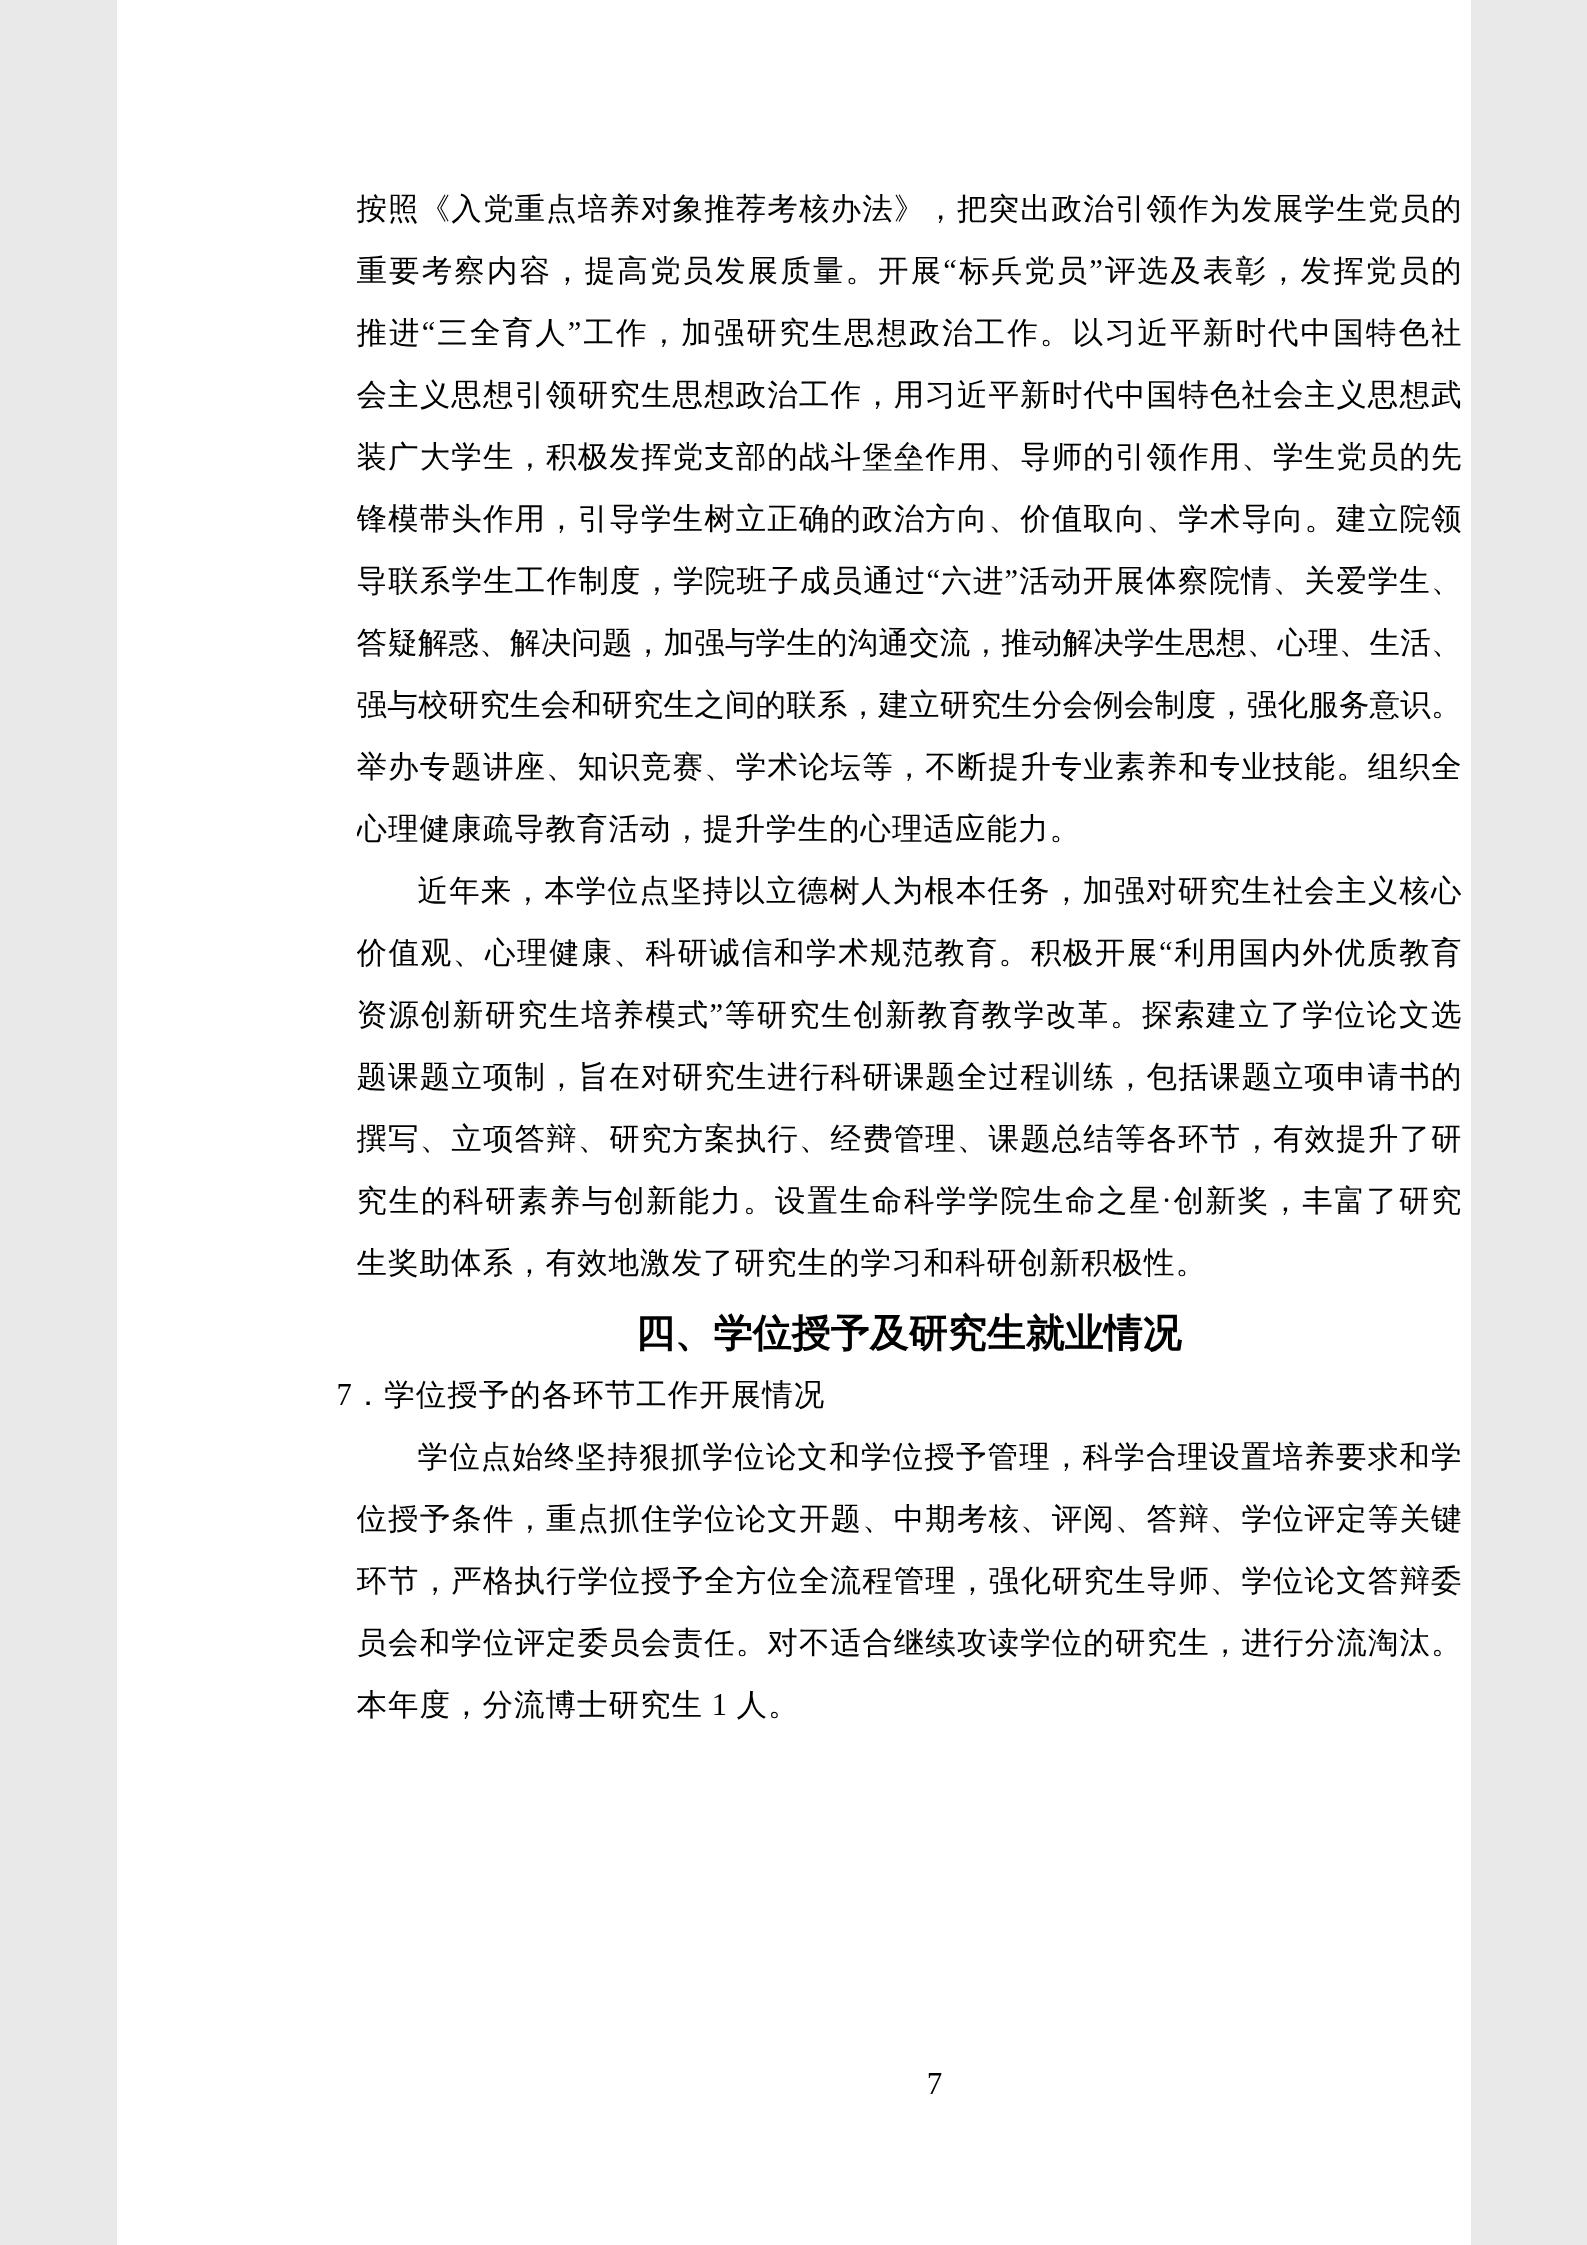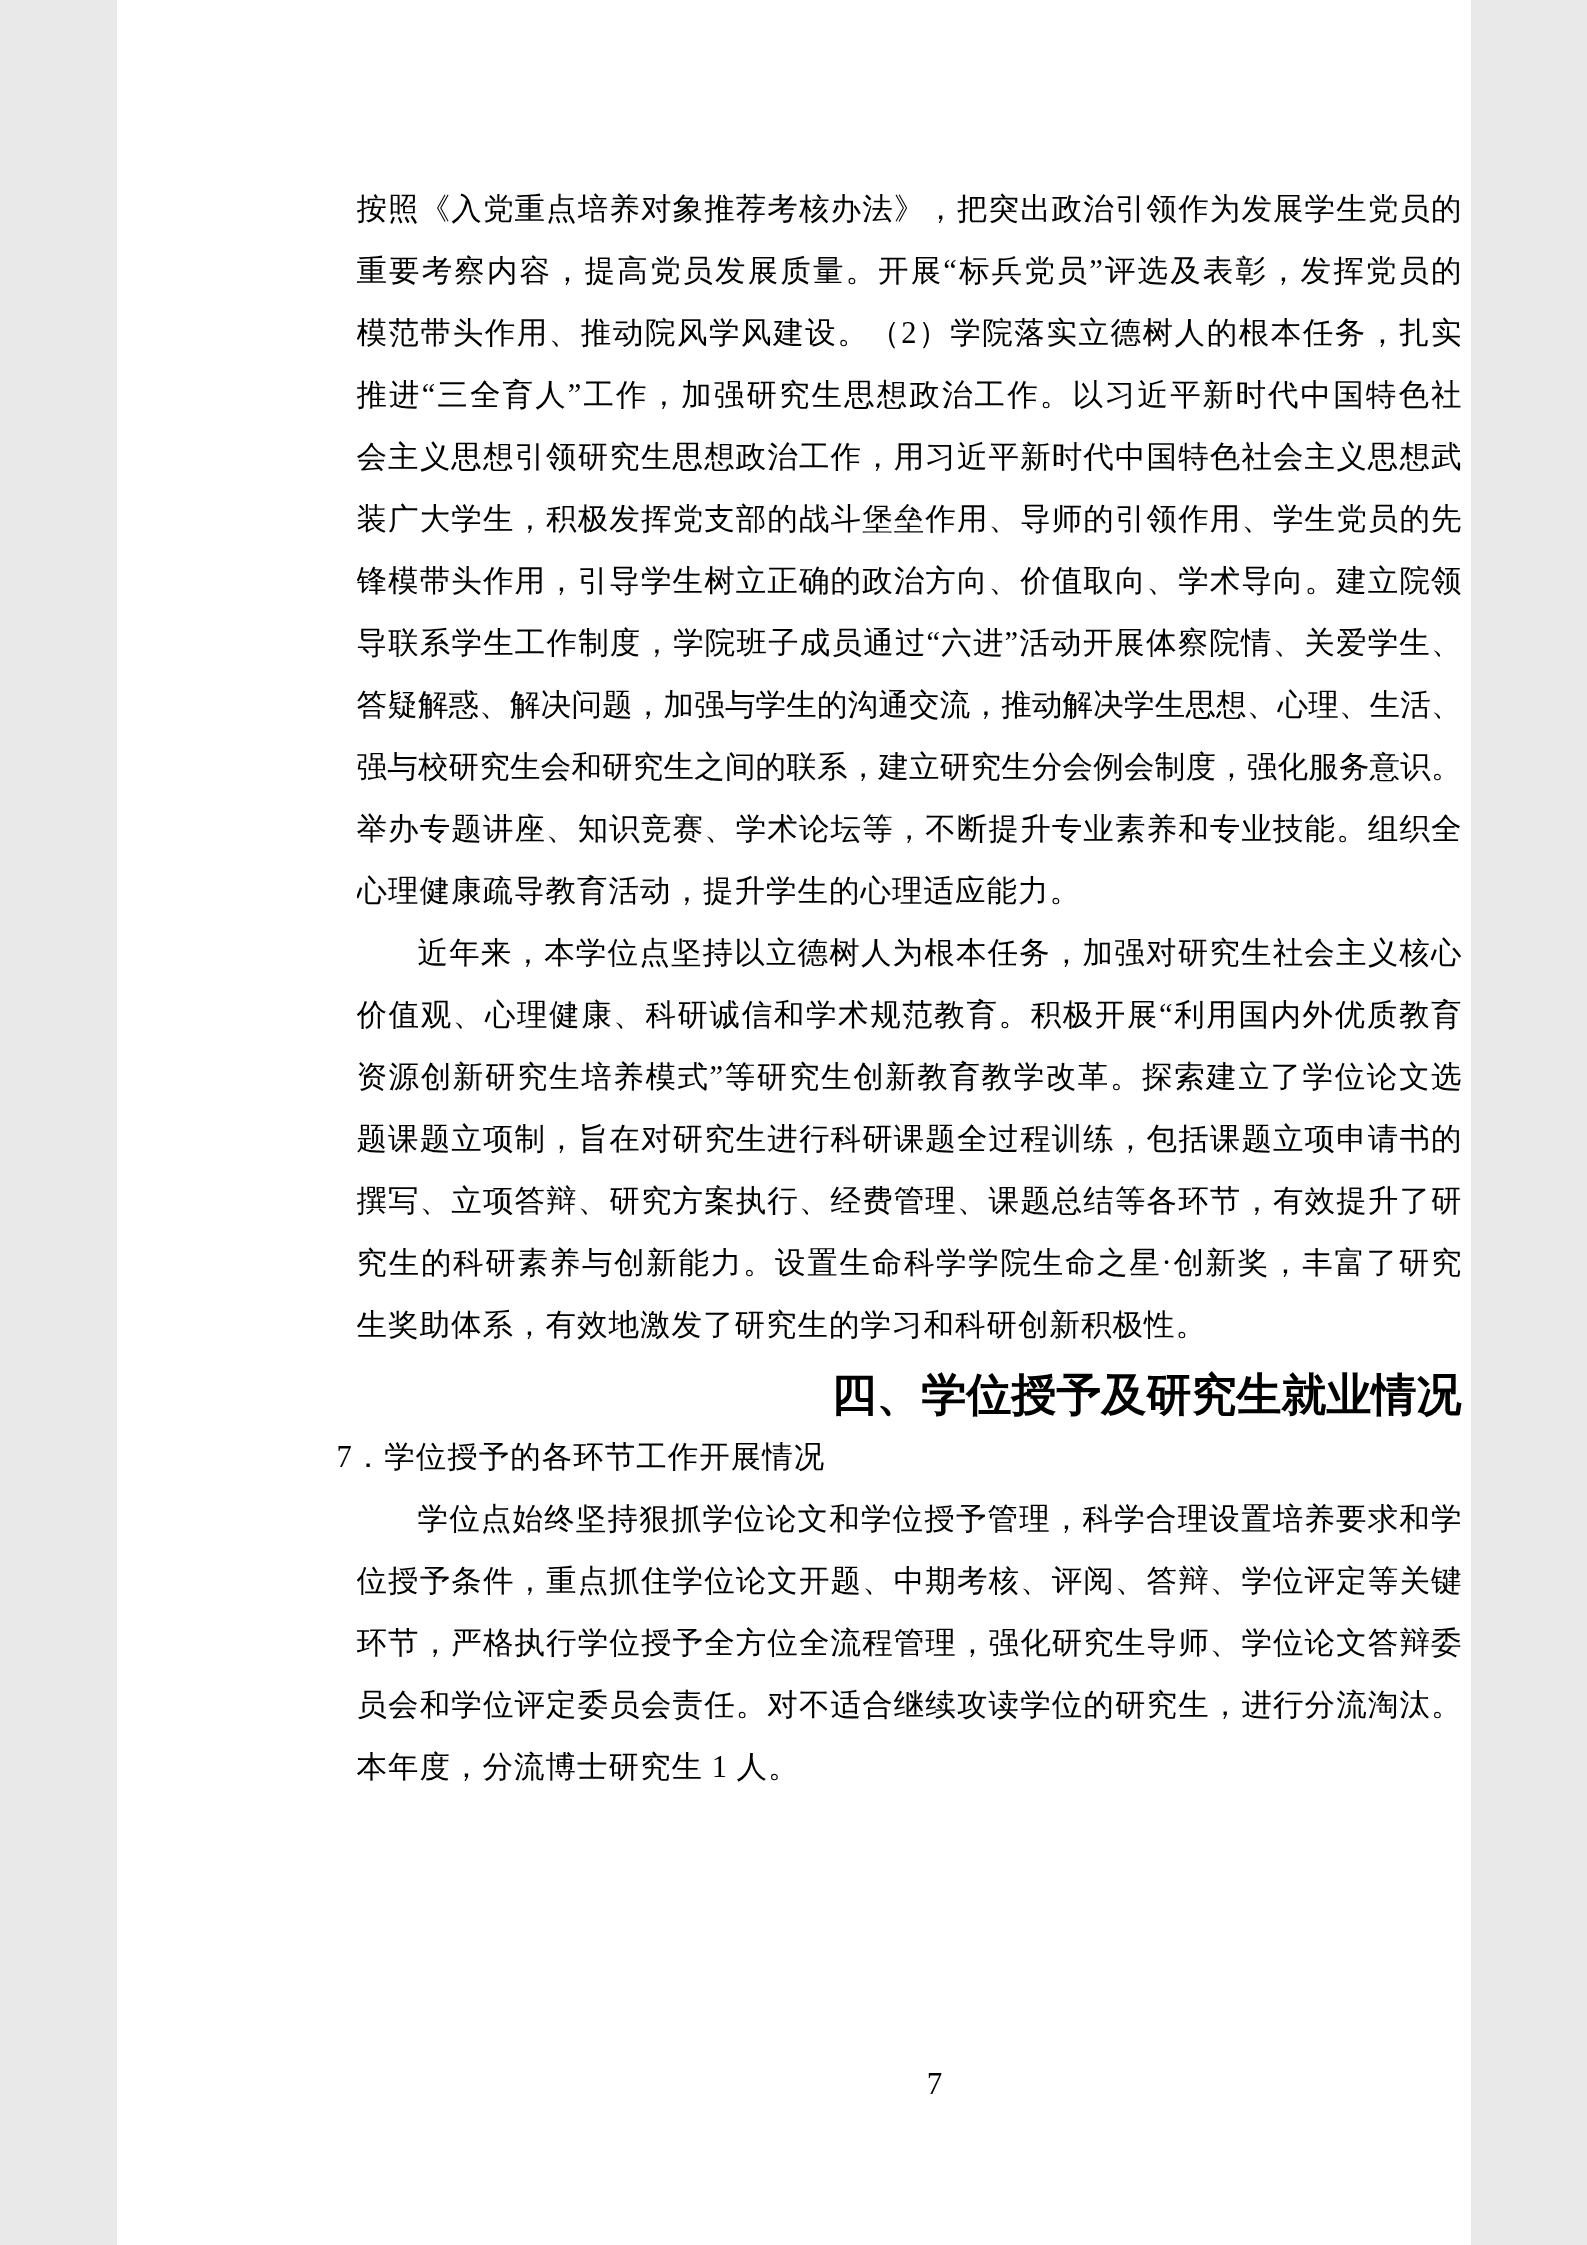--- a/index.html
+++ b/index.html
@@ -45,42 +45,41 @@
   .line.list {
     margin-left: -20px;
     text-align: left;
     letter-spacing: 1px;
   }
   .line.space-before {
     margin-top: 9px;
   }
   .line.heading {
     font-weight: bold;
-    font-size: 45px;
+    font-size: 39px;
     margin-top: 8px;
-    text-align: right;
+    text-align: center;
     letter-spacing: 0;
   }
   .page-number {
     position: absolute;
     left: 818px;
     top: 2068px;
     transform: translateX(-50%);
     font-size: 31px;
     line-height: 31px;
   }
 </style>
 </head>
 <body>
 
 <div class="page">
   <div class="content">
       <div class="line justify">按照《入党重点培养对象推荐考核办法》，把突出政治引领作为发展学生党员的</div>
       <div class="line justify">重要考察内容，提高党员发展质量。开展“标兵党员”评选及表彰，发挥党员的</div>
-      <div class="line justify">模范带头作用、推动院风学风建设。（2）学院落实立德树人的根本任务，扎实</div>
       <div class="line justify">推进“三全育人”工作，加强研究生思想政治工作。以习近平新时代中国特色社</div>
       <div class="line justify">会主义思想引领研究生思想政治工作，用习近平新时代中国特色社会主义思想武</div>
       <div class="line justify">装广大学生，积极发挥党支部的战斗堡垒作用、导师的引领作用、学生党员的先</div>
       <div class="line justify">锋模带头作用，引导学生树立正确的政治方向、价值取向、学术导向。建立院领</div>
       <div class="line justify">导联系学生工作制度，学院班子成员通过“六进”活动开展体察院情、关爱学生、</div>
       <div class="line justify">答疑解惑、解决问题，加强与学生的沟通交流，推动解决学生思想、心理、生活、</div>
       <div class="line justify">强与校研究生会和研究生之间的联系，建立研究生分会例会制度，强化服务意识。</div>
       <div class="line justify">举办专题讲座、知识竞赛、学术论坛等，不断提升专业素养和专业技能。组织全</div>
       <div class="line left">心理健康疏导教育活动，提升学生的心理适应能力。</div>
       <div class="line justify indent">近年来，本学位点坚持以立德树人为根本任务，加强对研究生社会主义核心</div>

